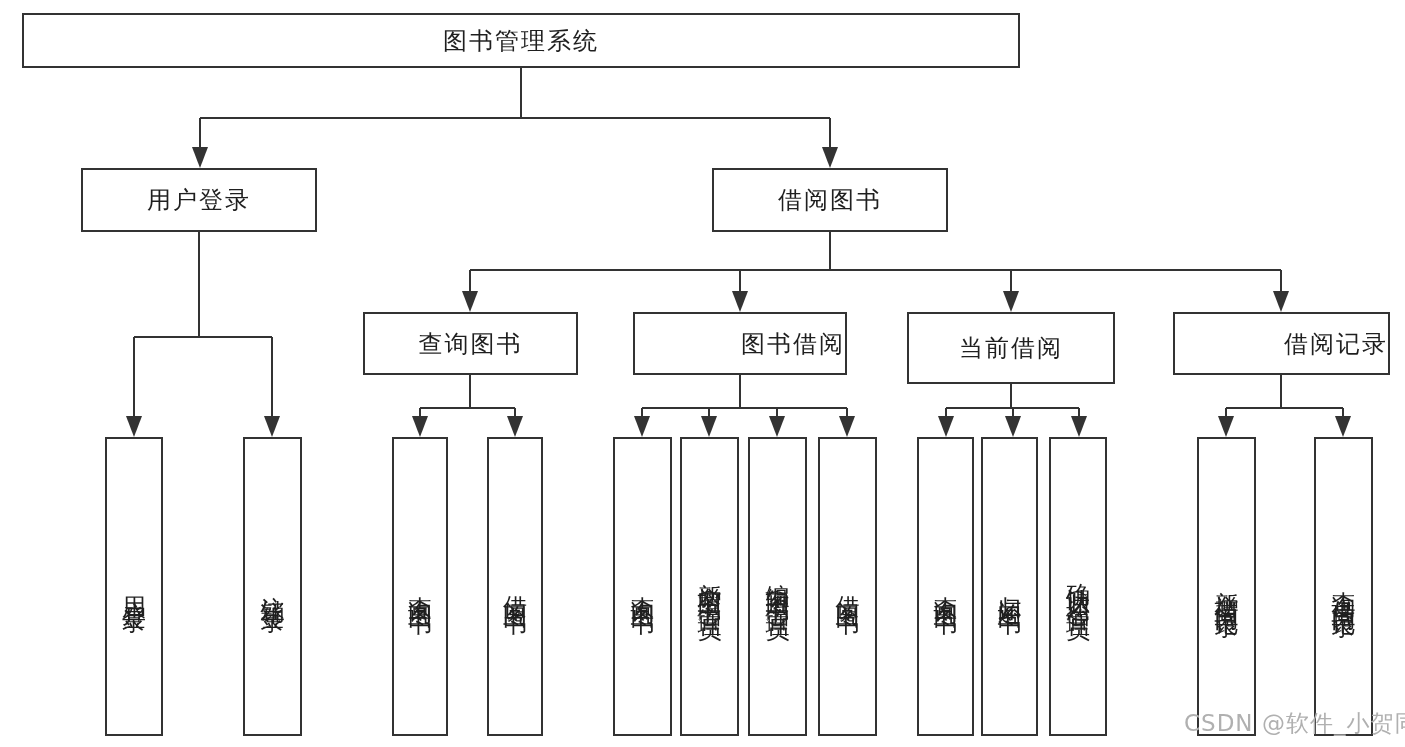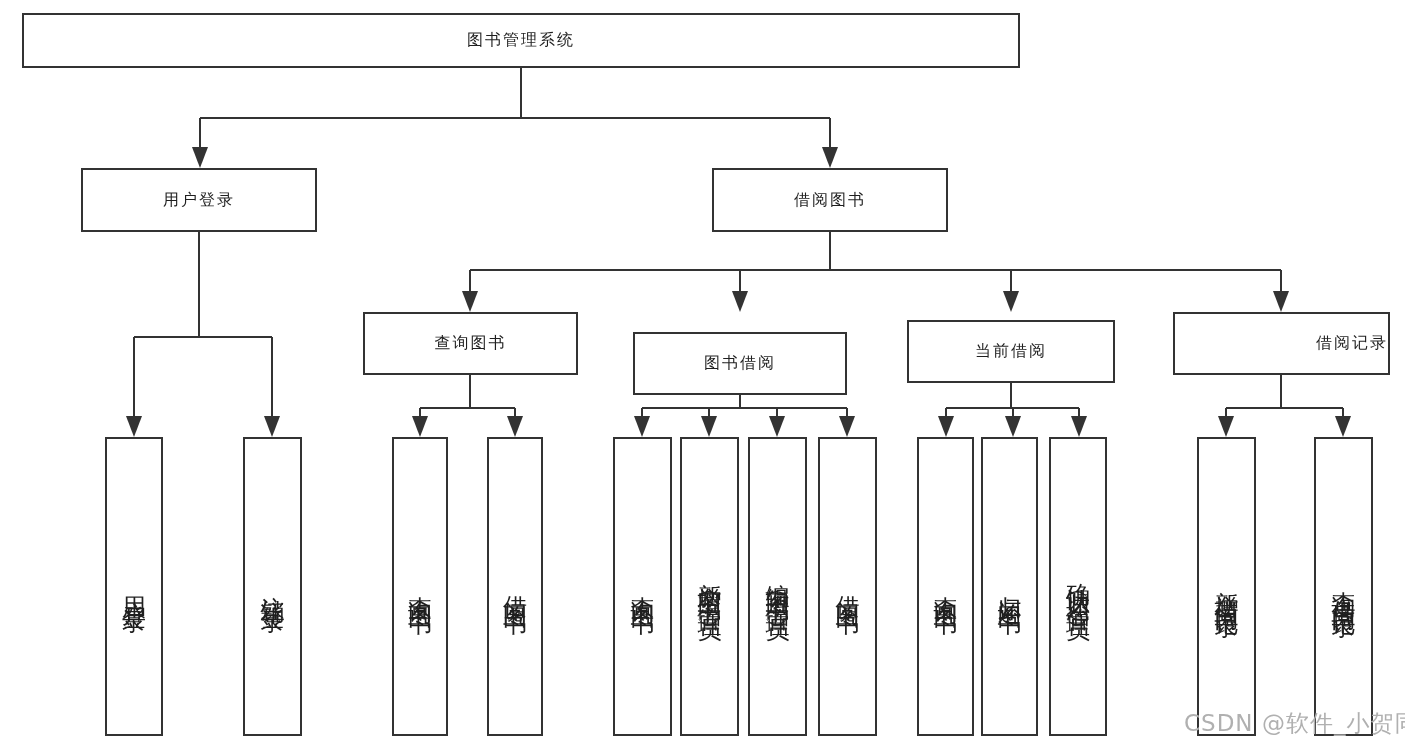--- a/index.html
+++ b/index.html
@@ -24,21 +24,21 @@
     position: absolute;
     box-sizing: border-box;
     border: 2px solid #333333;
     background: #ffffff;
     display: flex;
     align-items: center;
     justify-content: center;
     color: #1f1f1f;
   }
   .hlabel {
-    font-size: 16px;
+    font-size: 24px;
     letter-spacing: 2px;
     white-space: nowrap;
   }
   .leaf .vlabel {
     writing-mode: vertical-rl;
     text-orientation: upright;
     font-size: 24px;
     line-height: 1;
     letter-spacing: 5px;
     max-height: 288px;
@@ -106,24 +106,24 @@
   <div class="box" style="left:81px; top:168px; width:236px; height:64px;">
     <span class="hlabel">用户登录</span>
   </div>
   <div class="box" style="left:712px; top:168px; width:236px; height:64px;">
     <span class="hlabel">借阅图书</span>
   </div>
 
   <div class="box" style="left:363px; top:312px; width:215px; height:63px;">
     <span class="hlabel">查询图书</span>
   </div>
-  <div class="box" style="left:633px; top:332px; width:214px; height:63px;">
+  <div class="box" style="left:633px; top:312px; width:214px; height:63px;justify-content:flex-end;">
     <span class="hlabel">图书借阅</span>
   </div>
-  <div class="box" style="left:907px; top:312px; width:208px; height:63px;margin-top:8px;">
+  <div class="box" style="left:907px; top:312px; width:208px; height:72px;">
     <span class="hlabel">当前借阅</span>
   </div>
   <div class="box" style="left:1173px; top:312px; width:217px; height:63px;justify-content:flex-end;">
     <span class="hlabel">借阅记录</span>
   </div>
 
   <div class="box leaf" style="left:105px; top:437px; width:58px; height:299px;">
     <span class="vlabel">用户登录</span>
   </div>
   <div class="box leaf" style="left:243px; top:437px; width:59px; height:299px;">

